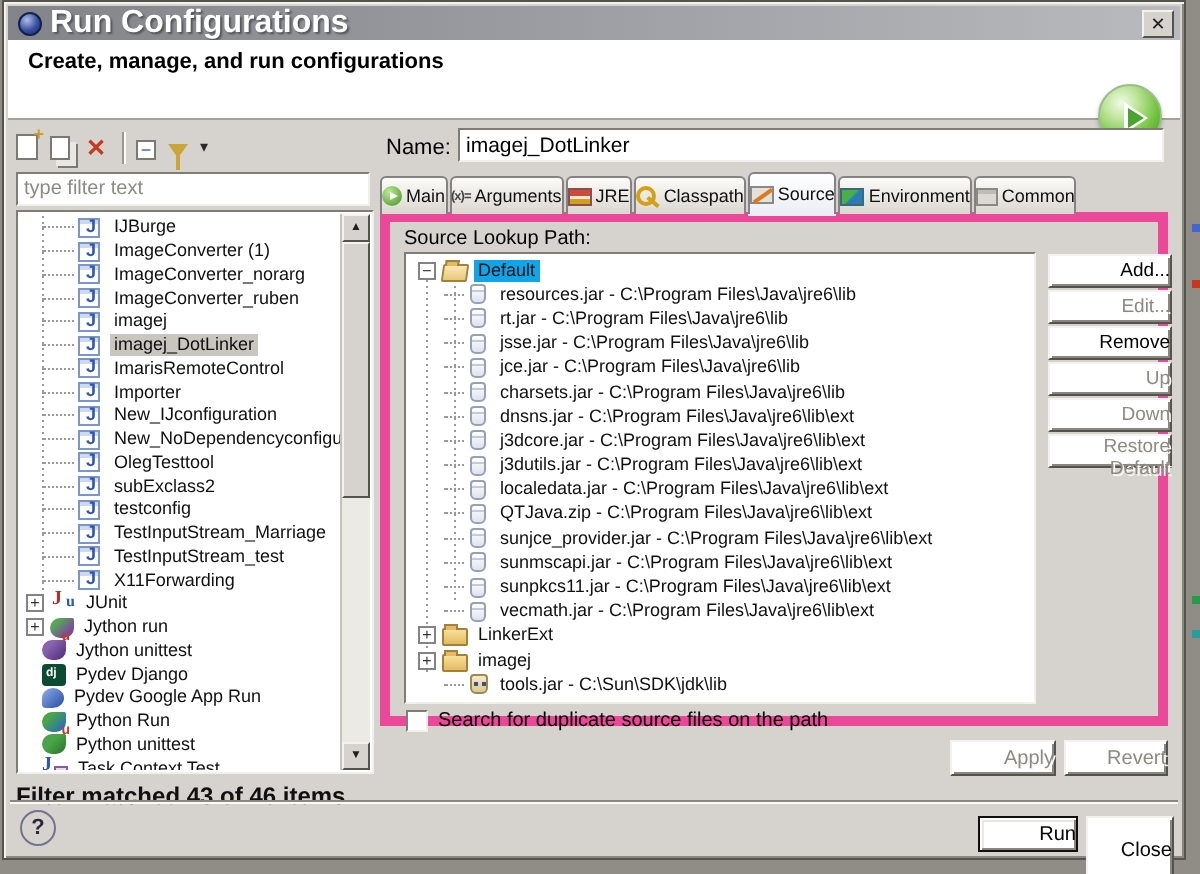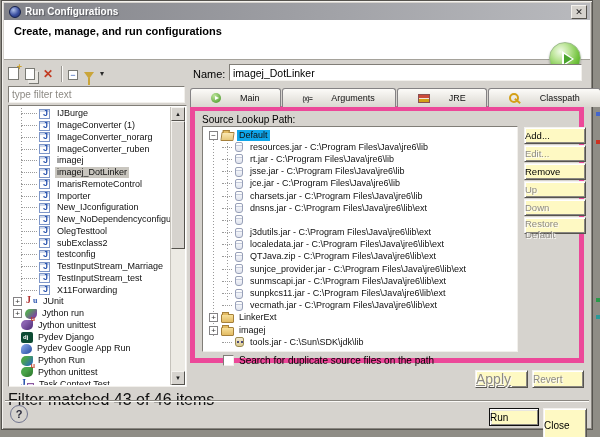--- a/index.html
+++ b/index.html
@@ -11,21 +11,21 @@
   
   .dialog{position:absolute;left:1px;top:0;width:592px;height:430px;
           background:#d6d3ce;border:1px solid #55534e;
           box-shadow:inset 1px 1px 0 #f4f2ee, inset -1px -1px 0 #8a8781;}
   .titlebar{position:absolute;left:2px;top:2px;right:2px;height:17px;
             background:linear-gradient(90deg,#83848a,#b9babe);
             display:flex;align-items:center;padding:0 3px;}
   .app-icon{width:12px;height:12px;border-radius:50%;flex:none;margin:0 4px 0 2px;
             background:radial-gradient(circle at 35% 30%,#aebfe8 0%,#3a4fa0 55%,#1b2a66 100%);
             border:1px solid #14204d;}
-  .title-text{color:#fff;font-size:10px;font-weight:bold;flex:1;
+  .title-text{color:#fff;font-size:16px;font-weight:bold;flex:1;
               text-shadow:1px 1px 1px #55565c;}
   .close-btn{width:16px;height:14px;background:#d6d3ce;flex:none;
              border:1px solid;border-color:#f4f2ee #55534e #55534e #f4f2ee;
              font-size:9px;line-height:12px;text-align:center;color:#202020;cursor:default;}
   .header{position:absolute;left:2px;top:19px;right:2px;height:40px;background:#fff;
           border-bottom:1px solid #a5a29b;}
   .h-title{position:absolute;left:10px;top:5px;font-size:11px;font-weight:bold;color:#000;}
   .h-sub{position:absolute;left:13px;top:22px;font-size:10px;color:#1a1a1a;margin-top:48px;}
   .play{position:absolute;left:545px;top:22px;width:32px;height:32px;border-radius:50%;
         background:radial-gradient(circle at 35% 28%,#f0fae6 0%,#bfe69c 28%,#74c440 62%,#3e921d 100%);
@@ -98,30 +98,30 @@
 
   .vscroll{position:absolute;right:1px;top:1px;bottom:1px;width:15px;background:#eceae4;
            border-left:1px solid #c5c2bb;}
   .sb-btn{position:absolute;left:0;width:14px;height:14px;background:#d6d3ce;
           border:1px solid;border-color:#f4f2ee #55534e #55534e #f4f2ee;
           font-size:6px;line-height:12px;text-align:center;color:#202020;}
   .sb-btn.up{top:0;}
   .sb-btn.down{bottom:0;}
   .sb-thumb{position:absolute;left:0;top:14px;width:14px;height:128px;background:#d6d3ce;
           border:1px solid;border-color:#f4f2ee #55534e #55534e #f4f2ee;}
-  .status{position:absolute;left:6px;top:390px;font-size:16px;color:#101010;}
+  .status{position:absolute;left:6px;top:390px;font-size:12px;color:#101010;font-weight:bold;}
 
   
   .name-label{position:absolute;left:191px;top:67px;font-size:11px;color:#000;}
   .name-input{position:absolute;left:227px;top:63px;width:353px;height:17px;background:#fff;
           border:1px solid;border-color:#807d77 #f2f0ec #f2f0ec #807d77;
           font-size:10.5px;color:#000;padding:0 3px;font-family:"Liberation Sans",sans-serif;}
 
   #tabs{position:absolute;left:188px;top:85px;height:21px;display:flex;align-items:flex-end;white-space:nowrap;z-index:2;}
-  .tab{height:19px;display:inline-flex;align-items:center;gap:19px;padding:0 20px;font-size:9px;color:#101010;
+  .tab{height:19px;display:inline-flex;align-items:center;gap:2px;padding:0 0;font-size:9px;color:#101010;
        background:linear-gradient(#fcfbf8,#dad7d0);border:1px solid #848284;border-bottom:none;
        border-radius:3px 3px 0 0;margin-right:1px;}
   .tab.active{height:21px;background:linear-gradient(#ffffff,#eceef6);position:relative;z-index:3;
        box-shadow:0 1px 0 #eceef6;}
   .tabicon{display:inline-block;position:relative;flex:none;}
   .ti-run-main{width:10px;height:10px;border-radius:50%;
        background:radial-gradient(circle at 35% 30%,#bfe69c,#3e921d);}
   .ti-run-main::after{content:"";position:absolute;left:4px;top:3px;width:0;height:0;
        border-left:4px solid #fff;border-top:2.5px solid transparent;border-bottom:2.5px solid transparent;}
   .ti-arguments{font-size:6.5px;font-weight:bold;color:#444;letter-spacing:-0.5px;}
@@ -159,31 +159,31 @@
   .ri-folder-open::before,.ri-folder-closed::before{content:"";position:absolute;top:-3px;left:0;
        width:5px;height:2px;background:#e3bb62;border:1px solid #a5803a;border-bottom:none;}
   .ri-jar{width:8px;height:10px;border-radius:2px 2px 3px 3px;
        background:linear-gradient(#ffffff,#dfe3ee);border:1px solid #98a0b8;margin:0 5px 0 1px;}
   .ri-jar::before{content:"";position:absolute;left:0;top:2px;right:0;height:1px;background:#c4cada;}
   .ri-jar-lib{width:9px;height:10px;border-radius:2px 2px 3px 3px;
        background:linear-gradient(#f3ead0,#d9c890);border:1px solid #9a8a50;margin:0 4px 0 1px;}
   .ri-jar-lib::before{content:"";position:absolute;left:1px;top:3px;width:2px;height:2px;background:#4a4a7a;box-shadow:4px 0 0 #4a4a7a;}
 
   #side-buttons{position:absolute;left:329px;top:16px;width:62px;}
-  .wbtn{display:block;background:#fef9c3;border:1px solid;border-color:#f4f2ee #55534e #55534e #f4f2ee;
+  .wbtn{display:block;background:#ffffff;border:1px solid;border-color:#f4f2ee #55534e #55534e #f4f2ee;
        box-shadow:inset 1px 1px 0 #fff, inset -1px -1px 0 #8a8781;
-       font-family:"Liberation Sans",sans-serif;font-size:9.5px;color:#000;text-align:left;padding:0;}
+       font-family:"Liberation Sans",sans-serif;font-size:9.5px;color:#000;text-align:right;padding:0;}
   #side-buttons .wbtn{width:62px;height:17px;margin-bottom:1px;}
   .wbtn:disabled,.wbtn.disabled{color:#8d8a84;text-shadow:1px 1px 0 #fbfaf7;}
-  .chkrow{position:absolute;left:8px;top:244px;display:flex;align-items:center;gap:5px;margin-left:20px;}
+  .chkrow{position:absolute;left:8px;top:244px;display:flex;align-items:center;gap:5px;}
   .chk{width:11px;height:11px;background:#fff;flex:none;
        border:1px solid;border-color:#807d77 #f2f0ec #f2f0ec #807d77;}
   .chklabel{font-size:10px;color:#000;}
 
-  .apply{position:absolute;left:473px;top:369px;width:53px;height:18px;font-size:14px;text-decoration:underline;}
+  .apply{position:absolute;left:473px;top:369px;width:53px;height:18px;font-size:10px;}
   .revert{position:absolute;left:530px;top:369px;width:52px;height:18px;font-size:10px;}
   .divider{position:absolute;left:3px;right:3px;top:399px;height:2px;
        border-top:1px solid #8a8781;border-bottom:1px solid #fbfaf7;}
   .help{position:absolute;left:8px;top:404px;width:18px;height:18px;border-radius:50%;
        border:1px solid #70748e;color:#2a2a3a;font-size:11px;font-weight:bold;
        text-align:center;line-height:16px;background:#d6d3ce;}
   .run{position:absolute;left:487px;top:407px;width:50px;height:18px;font-size:10px;
        border-color:#101010;box-shadow:inset 1px 1px 0 #fff, inset -1px -1px 0 #8a8781, inset 2px 2px 0 #e8e6e1;}
   .closeb{position:absolute;left:541px;top:407px;width:44px;height:34px;font-size:10px;}
 
@@ -452,20 +452,21 @@
           <div class="rrow">
             <span class="spacer"></span>
             <span class="dash"></span>
             <span class="ri ri-jar"></span>
             <span class="rlabel">dnsns.jar - C:\Program Files\Java\jre6\lib\ext</span>
           </div>
           <div class="rrow">
             <span class="spacer"></span>
             <span class="dash"></span>
             <span class="ri ri-jar"></span>
+            <span class="rlabel">j3dcore.jar - C:\Program Files\Java\jre6\lib\ext</span>
           </div>
           <div class="rrow">
             <span class="spacer"></span>
             <span class="dash"></span>
             <span class="ri ri-jar"></span>
             <span class="rlabel">j3dutils.jar - C:\Program Files\Java\jre6\lib\ext</span>
           </div>
           <div class="rrow">
             <span class="spacer"></span>
             <span class="dash"></span>

